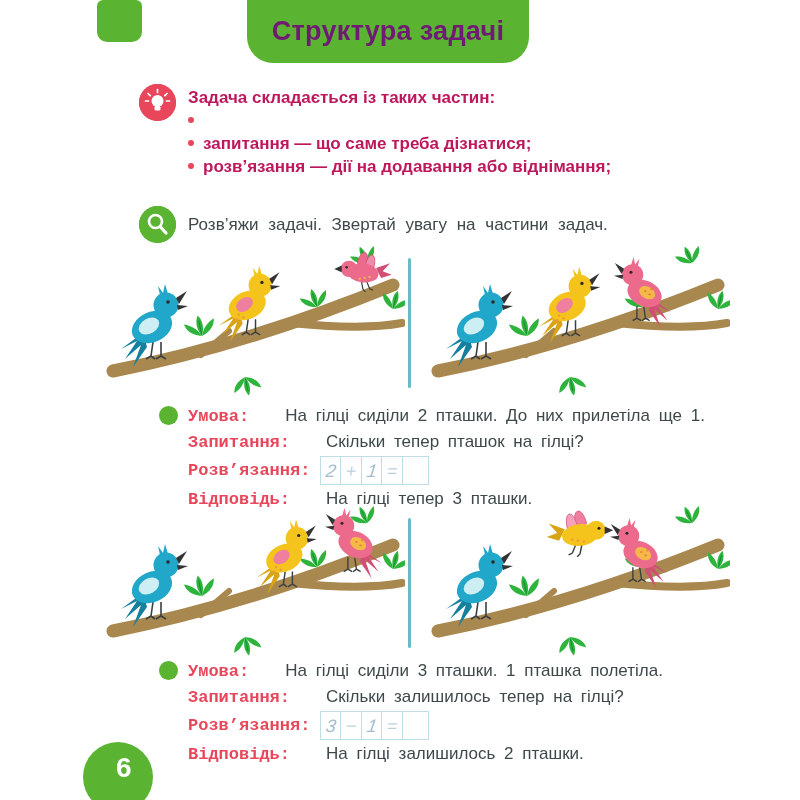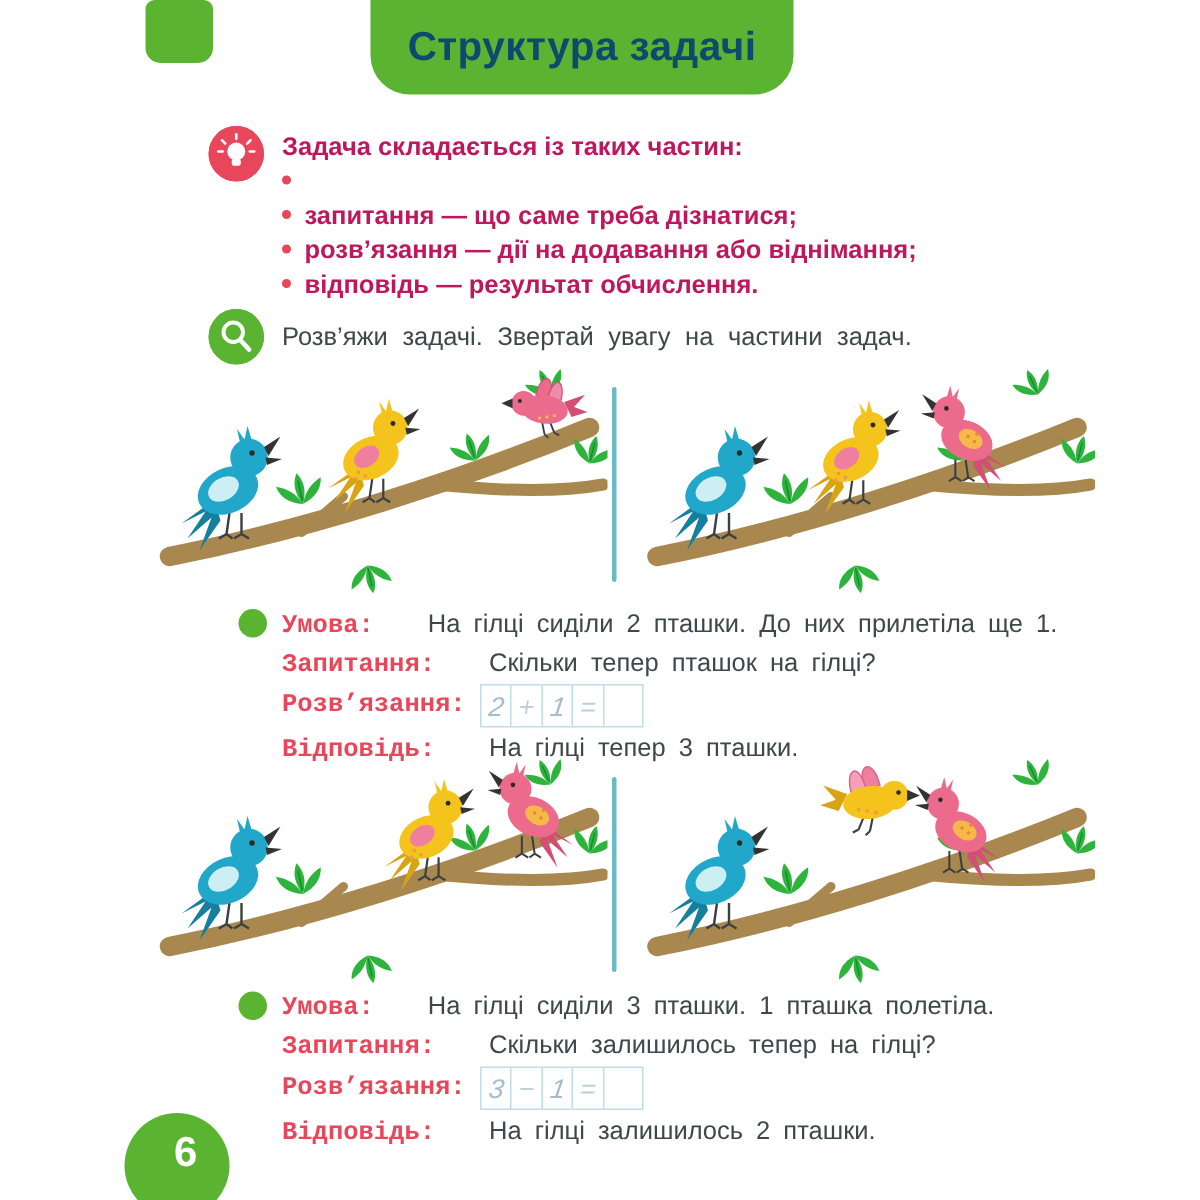--- a/index.html
+++ b/index.html
@@ -6,21 +6,21 @@
   .page{position:relative;width:800px;height:800px;background:#ffffff;overflow:hidden;
         font-family:"Liberation Sans","DejaVu Sans",sans-serif;}
 
   
   .corner-tab{position:absolute;left:97px;top:0;width:45px;height:42px;background:#5ab431;
               border-radius:6px 6px 10px 10px;}
 
   
   .title-banner{position:absolute;left:247px;top:0;width:282px;height:63px;background:#5ab431;
                 border-radius:0 0 26px 26px;display:flex;align-items:center;justify-content:center;}
-  .title-banner span{color:#0c4a6e;font-size:27px;font-weight:bold;letter-spacing:.3px;}
+  .title-banner span{color:#701a75;font-size:27px;font-weight:bold;letter-spacing:.3px;}
 
   
   .icon-circle{position:absolute;width:37px;height:37px;border-radius:50%;}
   .icon-bulb{left:139px;top:84px;background:#e8475b;}
   .icon-magnifier{left:139px;top:206px;background:#5ab431;}
   .icon-circle svg{display:block;}
 
   
   .intro{position:absolute;left:188px;top:86px;color:#be185d;font-weight:bold;font-size:17px;}
   .intro-line{height:23px;line-height:23px;white-space:nowrap;}
@@ -177,21 +177,20 @@
       <path d="M6.5,17 L9.5,17"></path>
           <path d="M30.5,17 L27.5,17"></path>
     </g>
   </svg>
 </div>
 <div class="intro">
   <div class="intro-line">Задача складається із таких частин:</div>
   <div class="intro-line intro-bullet"><span class="dot"></span></div>
   <div class="intro-line intro-bullet"><span class="dot"></span><span>запитання — що саме треба дізнатися;</span></div>
   <div class="intro-line intro-bullet"><span class="dot"></span><span>розв’язання — дії на додавання або віднімання;</span></div>
-  <div class="intro-line intro-bullet"><span class="dot"></span><span>відповідь — результат обчислення.</span></div>
 </div>
 
 <div class="icon-circle icon-magnifier">
   <svg width="37" height="37" viewBox="0 0 37 37">
     <circle cx="18.5" cy="18.5" r="18.5" fill="#5ab431"></circle>
     <circle cx="16.5" cy="15.5" r="6.5" fill="none" stroke="#ffffff" stroke-width="2.6"></circle>
     <path d="M21.5,21 L27,27" stroke="#ffffff" stroke-width="3.2" stroke-linecap="round"></path>
   </svg>
 </div>
 <div class="instruction">Розв’яжи задачі. Звертай увагу на частини задач.</div>

